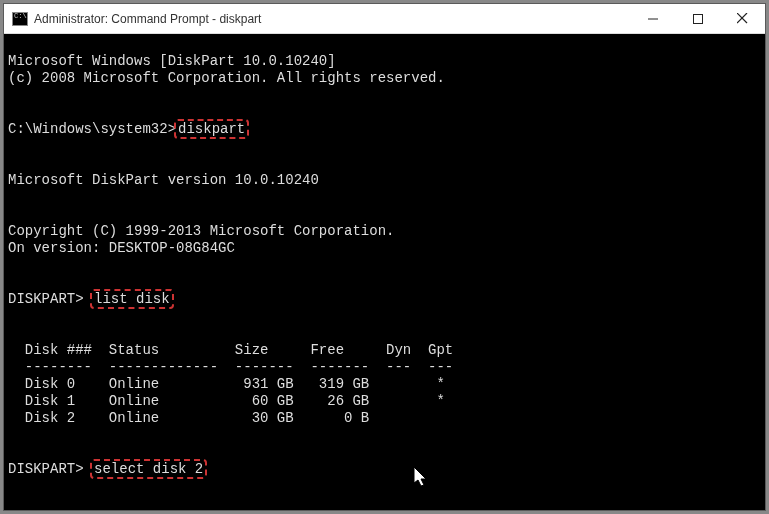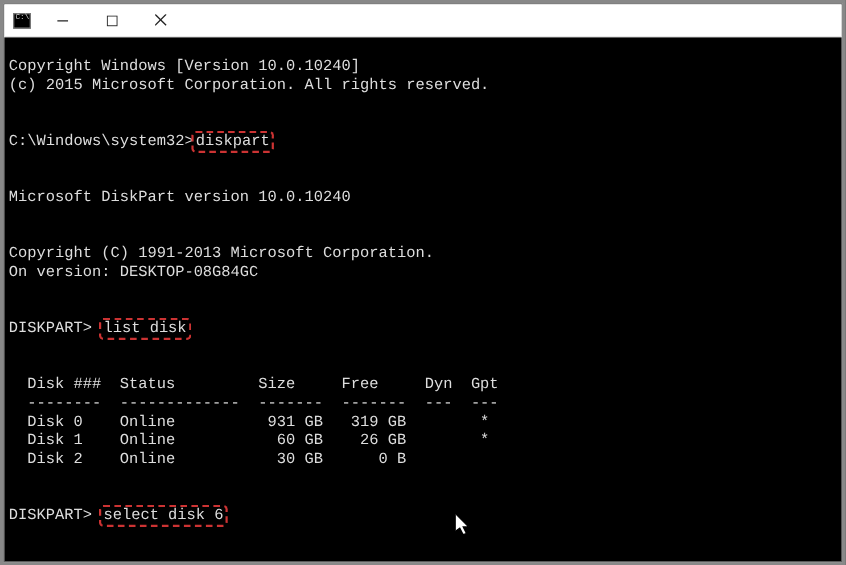--- a/index.html
+++ b/index.html
@@ -85,20 +85,21 @@
   pointer-events: none;
 }
 .blank-line { height: 17px; }
 </style>
 </head>
 <body>
 
 <div class="window">
   <div class="titlebar">
     <div class="app-icon">C:\</div>
+    <div class="title-text">Administrator: Command Prompt - diskpart</div>
     <div class="win-controls">
       <div class="win-btn">
         <svg width="10" height="10">
             <line x1="0" y1="5" x2="10" y2="5" stroke="#222" stroke-width="1"></line>
           </svg>
       </div>
       <div class="win-btn">
         <svg width="10" height="10">
             <rect x="0.5" y="0.5" width="9" height="9" fill="none" stroke="#222" stroke-width="1"></rect>
           </svg>
@@ -106,39 +107,39 @@
       <div class="win-btn">
         <svg width="11" height="11">
             <line x1="0" y1="0" x2="10" y2="10" stroke="#222" stroke-width="1.2"></line>
             <line x1="10" y1="0" x2="0" y2="10" stroke="#222" stroke-width="1.2"></line>
           </svg>
       </div>
     </div>
   </div>
 
   <div class="terminal">
-<span>Copyright Windows [Version 10.0.10240]</span>
-<span>(c) 2015 Microsoft Corporation. All rights reserved.</span>
+<span>Microsoft Windows [DiskPart 10.0.10240]</span>
+<span>(c) 2008 Microsoft Corporation. All rights reserved.</span>
 <div class="blank-line"></div>
 <span>C:\Windows\system32&gt;</span><span class="highlight">diskpart</span>
 <div class="blank-line"></div>
 <span>Microsoft DiskPart version 10.0.10240</span>
 <div class="blank-line"></div>
-<span>Copyright (C) 1991-2013 Microsoft Corporation.</span>
+<span>Copyright (C) 1999-2013 Microsoft Corporation.</span>
 <span>On version: DESKTOP-08G84GC</span>
 <div class="blank-line"></div>
 <span>DISKPART&gt;</span> <span class="highlight">list disk</span>
 <div class="blank-line"></div>
 <span>  Disk ###  Status         Size     Free     Dyn  Gpt</span>
 <span>  --------  -------------  -------  -------  ---  ---</span>
 <span>  Disk 0    Online          931 GB   319 GB        *</span>
 <span>  Disk 1    Online           60 GB    26 GB        *</span>
 <span>  Disk 2    Online           30 GB      0 B</span>
 <div class="blank-line"></div>
-<span>DISKPART&gt;</span> <span class="highlight">select disk 6</span>
+<span>DISKPART&gt;</span> <span class="highlight">select disk 2</span>
 <div class="blank-line"></div>
 
 
  
 
 
 
 
 
     <svg class="cursor-arrow" width="16" height="22" viewBox="0 0 16 22">

